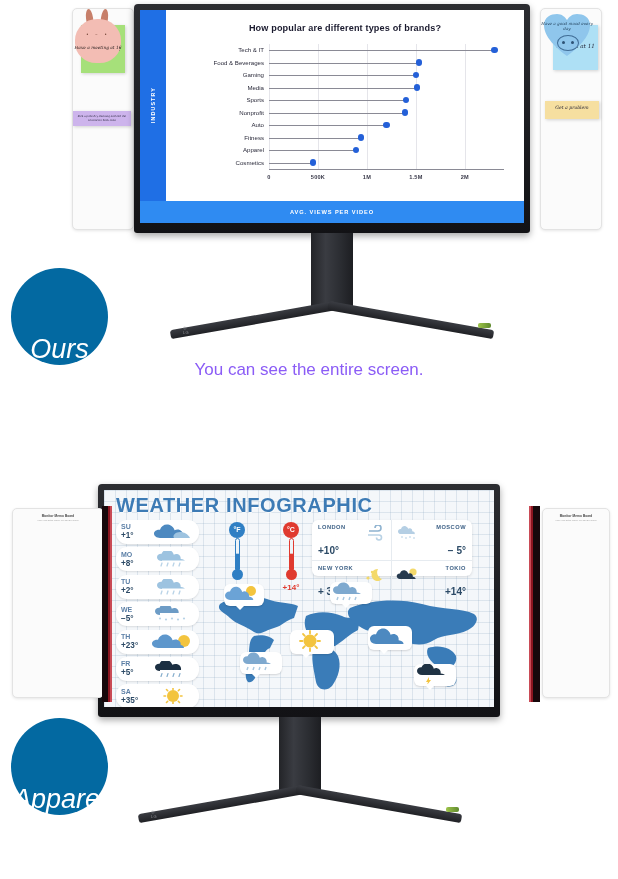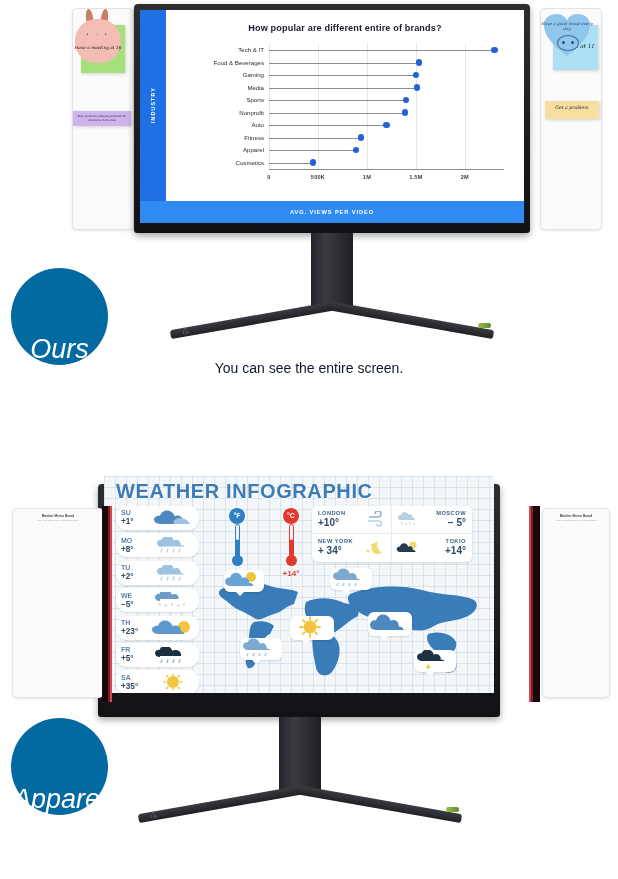--- a/index.html
+++ b/index.html
@@ -209,21 +209,21 @@
     position: absolute; left: 208px; top: 30px; width: 160px; height: 56px;
     background: #fff; border-radius: 6px; box-shadow: 0 1px 3px rgba(0,0,0,.12);
     display: grid; grid-template-columns: 1fr 1fr; grid-template-rows: 1fr 1fr;
   }
   .city {
     position: relative; padding: 4px 6px; border-right: 1px solid #e6ebf0; border-bottom: 1px solid #e6ebf0;
   }
   .city:nth-child(2), .city:nth-child(4) { border-right: none; text-align: right; }
   .city:nth-child(3), .city:nth-child(4) { border-bottom: none; }
   .city-name { font-size: 5.7px; font-weight: bold; color: #3f6287; letter-spacing: .5px; }
-  .city-temp { font-size: 10px; font-weight: bold; color: #2c4a66; margin-top: 1px; }
+  .city-temp { font-size: 10px; font-weight: bold; color: #2c4a66; margin-top: 15px; }
 
   .worldmap { position: absolute; left: 98px; top: 96px; width: 290px; height: 112px; }
   .bubble {
     position: absolute; background: #fff; border-radius: 6px;
     box-shadow: 0 1px 2px rgba(0,0,0,.14);
   }
   .bubble::after {
     content: ""; position: absolute; left: 11px; bottom: -4px;
     border-left: 5px solid transparent; border-right: 5px solid transparent;
     border-top: 5px solid #fff;
@@ -241,22 +241,22 @@
 
   
   .badge {
     position: absolute; border-radius: 50%;
     background: #0369a1; display: flex; align-items: flex-end; justify-content: center;
     color: #fff; font-size: 27px; font-family: "Liberation Sans", sans-serif; font-style: italic;
   }
   #badge-ours   { left: 11px; top: 268px; width: 97px; height: 97px; }
   #badge-others { left: 11px; top: 718px; width: 97px; height: 97px; }
   .caption {
-    position: absolute; text-align: center; color: #0f172a;
-    font-size: 14px; font-family: "Liberation Sans", sans-serif;
+    position: absolute; text-align: center; color: #8b5cf6;
+    font-size: 17px; font-family: "Liberation Sans", sans-serif;
   }
   #caption-ours   { left: 0; top: 360px; width: 618px; }
   #caption-others { left: 0; top: 851px; width: 618px; }
 </style>
 </head>
 <body>
 
 <div class="section" id="section-ours">
 
   <div class="memo-board" id="memo-left-ours">
@@ -292,21 +292,21 @@
   <div class="monitor">
     <div class="bezel" style="left:134px; top:4px; width:396px; height:229px;"></div>
     <div class="screen" style="left:140px; top:10px; width:384px; height:213px;">
 
       <div class="slide">
         <div class="slide-body">
           <div class="industry-bar">
             <span>INDUSTRY</span>
           </div>
           <div class="chart-area">
-            <div class="chart-title">How popular are different entire of brands?</div>
+            <div class="chart-title">How popular are different types of brands?</div>
             <div class="plot-wrap">
               <div class="cat-labels" id="cat-labels">
                   <div>Tech &amp; IT</div>
                   <div>Food &amp; Beverages</div>
                   <div>Gaming</div>
                   <div>Media</div>
                   <div>Sports</div>
                   <div>Nonprofit</div>
                   <div>Auto</div>
                   <div>Fitness</div>
@@ -390,21 +390,21 @@
   <div class="badge" id="badge-ours">
     <span>Ours</span>
   </div>
   <div class="caption" id="caption-ours">You can see the entire screen.</div>
 </div>
 
 <div class="section" id="section-others">
 
   <div class="monitor">
     <div class="bezel" style="left:98px; top:44px; width:402px; height:233px;"></div>
-    <div class="screen" style="left:104px; top:36px; width:390px; height:217px;">
+    <div class="screen" style="left:104px; top:50px; width:390px; height:217px;">
 
       <div class="weather">
         <div class="w-title">WEATHER INFOGRAPHIC</div>
 
         <div class="day-col" id="day-col">
             <div class="day-card">
               <div class="day-text">
                 <div class="day-name">SU</div>
                 <div class="day-temp">+1°</div>
               </div>

